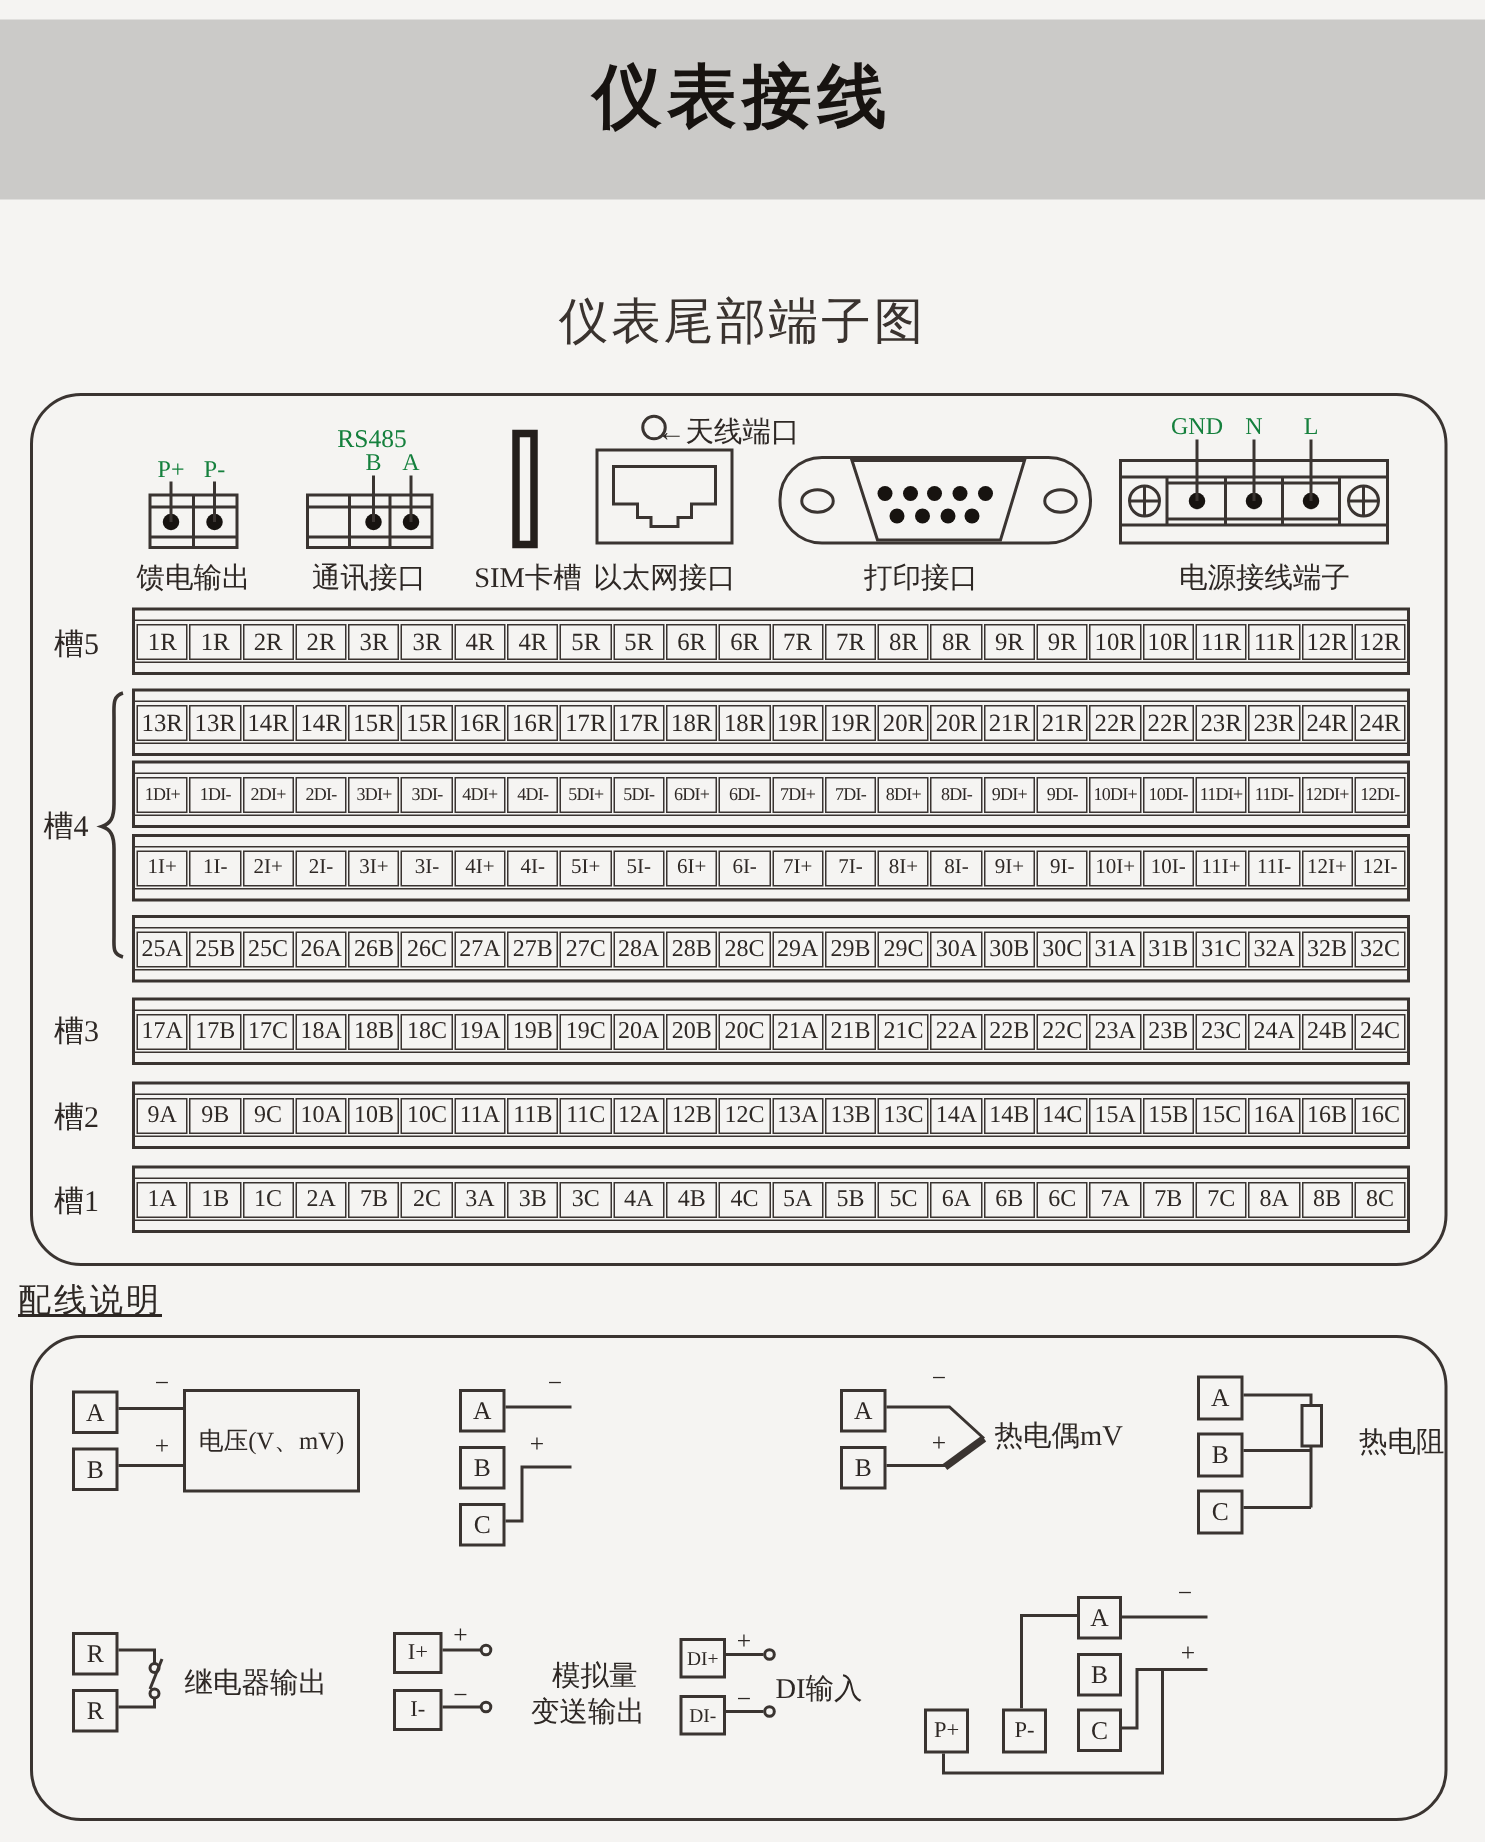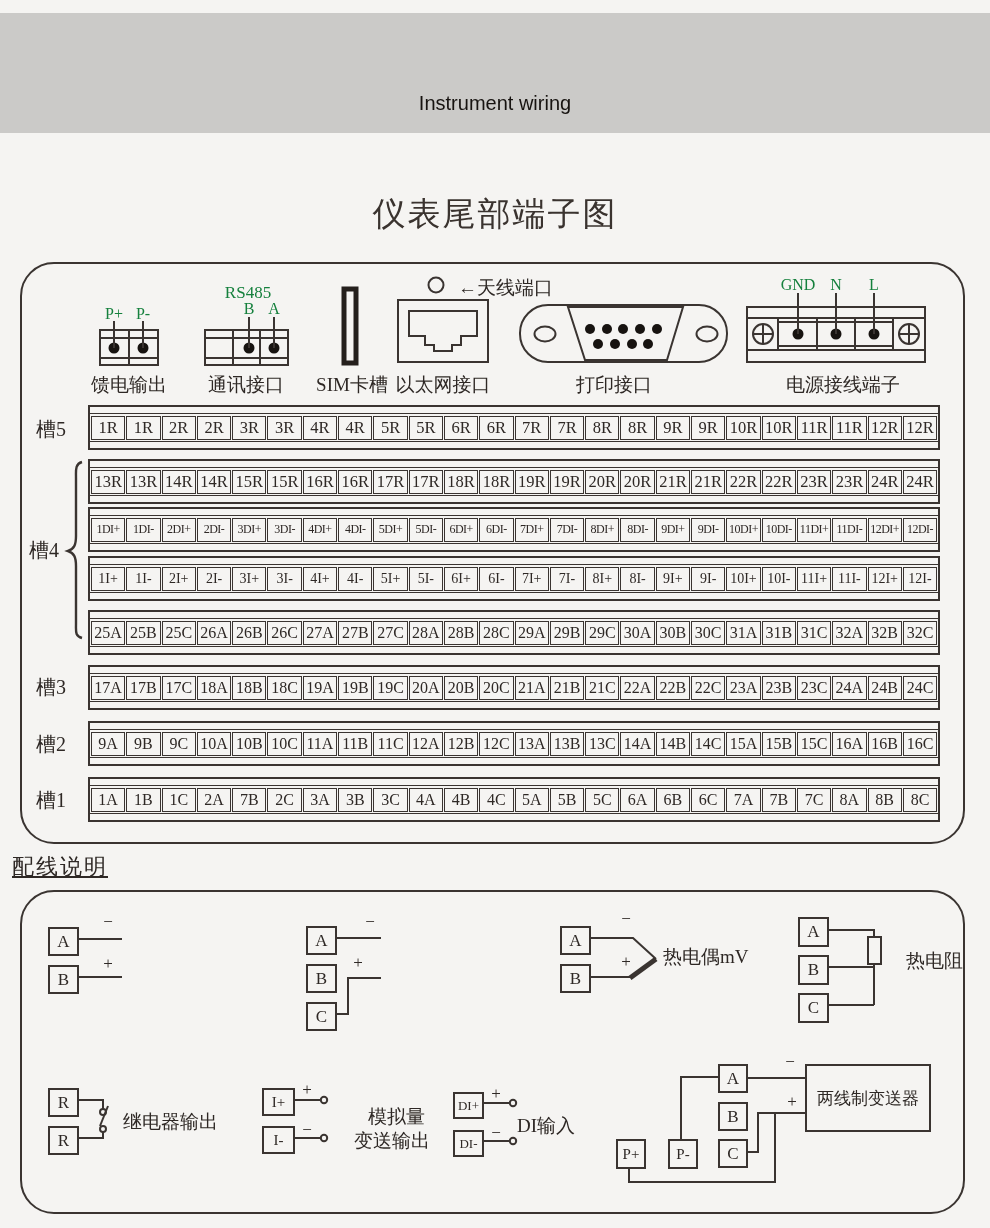--- a/index.html
+++ b/index.html
@@ -47,21 +47,21 @@
   svg .thk{stroke:#3a3431;stroke-width:5;fill:none;}
   svg .dot{fill:#171310;}
   svg .shape{stroke:#3a3431;stroke-width:2;fill:none;}
 </style>
 </head>
 <body>
 
 <div class="page">
 
   <div class="band"></div>
-  <div class="subtitle">Instrument wiring</div>
+  <div class="main-title">仪表接线</div>
   <div class="section-title">仪表尾部端子图</div>
 
   <div class="panel" id="rear-panel">
 
     <svg class="overlay" width="941" height="578" viewBox="0 0 941 578">
 
       <g>
         <rect class="shape" x="78" y="66" width="58" height="35"></rect>
         <line class="ln" x1="78" y1="74" x2="136" y2="74"></line>
         <line class="ln" x1="78" y1="94" x2="136" y2="94"></line>
@@ -134,21 +134,21 @@
       </g>
 
       <path d="M60,198 C53,200 54,206 54,214 L54,272 C54,281 52,285 46,287 C52,289 54,293 54,302 L54,360 C54,368 53,372 60,374" fill="none" stroke="#3a3431" stroke-width="2.4"></path>
     </svg>
 
     <div class="pinlbl" style="left:79px;top:41px;width:26px">P+</div>
     <div class="pinlbl" style="left:108px;top:41px;width:26px">P-</div>
     <div class="pinlbl" style="left:201px;top:19px;width:50px;font-size:17px">RS485</div>
     <div class="pinlbl" style="left:214px;top:36px;width:26px">B</div>
     <div class="pinlbl" style="left:239px;top:36px;width:26px">A</div>
-    <div class="clabel" style="left:436px;top:11px;font-size:19px">←天线端口</div>
+    <div class="clabel" style="left:416px;top:11px;font-size:19px">←天线端口</div>
     <div class="pinlbl" style="left:754px;top:12px;width:44px">GND</div>
     <div class="pinlbl" style="left:802px;top:12px;width:24px">N</div>
     <div class="pinlbl" style="left:840px;top:12px;width:24px">L</div>
 
     <div class="clabel" style="left:47px;top:108px;width:120px">馈电输出</div>
     <div class="clabel" style="left:164px;top:108px;width:120px">通讯接口</div>
     <div class="clabel" style="left:270px;top:108px;width:120px">SIM卡槽</div>
     <div class="clabel" style="left:351px;top:108px;width:140px">以太网接口</div>
     <div class="clabel" style="left:532px;top:108px;width:120px">打印接口</div>
     <div class="clabel" style="left:746px;top:108px;width:150px">电源接线端子</div>
@@ -456,20 +456,21 @@
       <g>
         <path class="ln" d="M659,247 V185 H696"></path>
         <line class="ln" x1="722" y1="186" x2="783" y2="186"></line>
         <path class="ln" d="M722,260 H736 V221 H783"></path>
         <path class="ln" d="M607,273 V290 H753 V221"></path>
       </g>
     </svg>
 
     <div class="tbox" style="left:26px;top:35px;width:27px;height:25px">A</div>
     <div class="tbox" style="left:26px;top:73px;width:27px;height:25px">B</div>
+    <div class="devbox" style="left:100px;top:34px;width:114px;height:65px">电压(V、mV)</div>
     <div class="sign" style="left:76px;top:20px">−</div>
     <div class="sign" style="left:76px;top:62px">+</div>
 
     <div class="tbox" style="left:284px;top:34px;width:27px;height:25px">A</div>
     <div class="tbox" style="left:284px;top:72px;width:27px;height:25px">B</div>
     <div class="tbox" style="left:284px;top:110px;width:27px;height:25px">C</div>
     <div class="sign" style="left:338px;top:20px">−</div>
     <div class="sign" style="left:326px;top:61px">+</div>
 
     <div class="tbox" style="left:538px;top:34px;width:27px;height:25px">A</div>
@@ -498,18 +499,17 @@
     <div class="tbox small" style="left:431px;top:238px;width:27px;height:23px">DI-</div>
     <div class="sign" style="left:464px;top:192px">+</div>
     <div class="sign" style="left:464px;top:231px">−</div>
     <div class="dlabel" style="left:495px;top:221px">DI输入</div>
 
     <div class="tbox" style="left:696px;top:172px;width:26px;height:25px">A</div>
     <div class="tbox" style="left:696px;top:210px;width:26px;height:25px">B</div>
     <div class="tbox" style="left:696px;top:247px;width:26px;height:25px">C</div>
     <div class="tbox" style="left:594px;top:247px;width:26px;height:26px;font-size:15px">P+</div>
     <div class="tbox" style="left:646px;top:247px;width:26px;height:26px;font-size:15px">P-</div>
-    <div class="devbox" style="left:783px;top:172px;width:122px;height:64px;font-size:17px">两线制变送器</div>
     <div class="sign" style="left:758px;top:160px">−</div>
     <div class="sign" style="left:760px;top:200px">+</div>
   </div>
 
 </div>
 
 </body></html>

